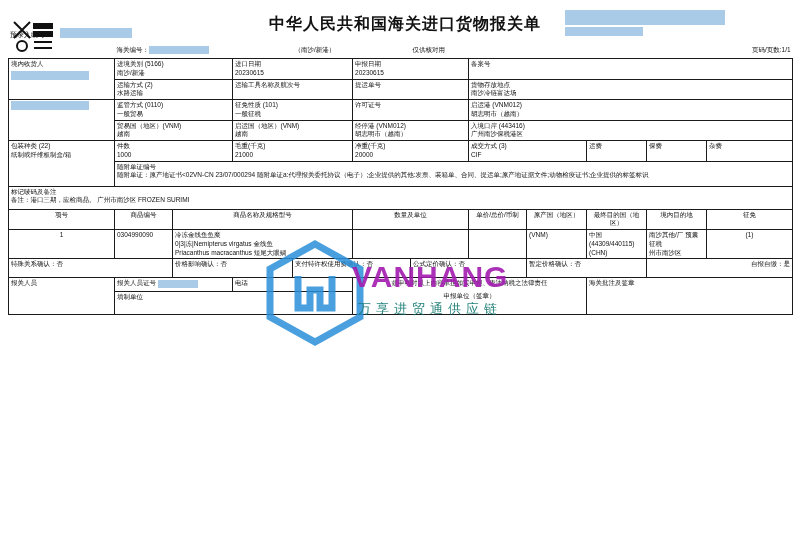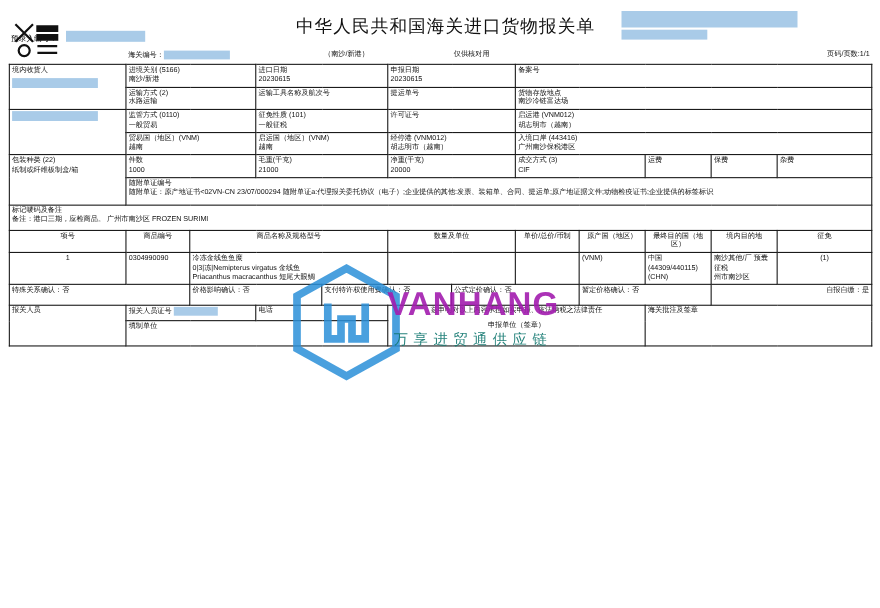--- a/index.html
+++ b/index.html
@@ -11,21 +11,21 @@
     color:#111;
     position:relative;
     overflow:hidden;
   }
   .sheet{position:absolute;left:0;top:0;width:800px;height:553px;}
 
   
   .logo{position:absolute;left:10px;top:18px;width:46px;height:36px;}
   .title{
     position:absolute;left:225px;top:14px;width:360px;
-    text-align:center;font-size:16px;font-weight:normal;letter-spacing:1px;
+    text-align:center;font-size:16px;font-weight:bold;letter-spacing:1px;
     font-family:"DejaVu Sans",sans-serif;
   }
 
   .hdr-redact{position:absolute;left:565px;top:10px;width:160px;height:15px;background:#a9cbe8;}
   .hdr-redact2{position:absolute;left:565px;top:27px;width:78px;height:9px;background:#a9cbe8;}
 
   .pre-label{position:absolute;left:10px;top:30px;font-size:7px;}
   .pre-redact{position:absolute;left:60px;top:28px;width:72px;height:10px;background:#a9cbe8;}
 
   

